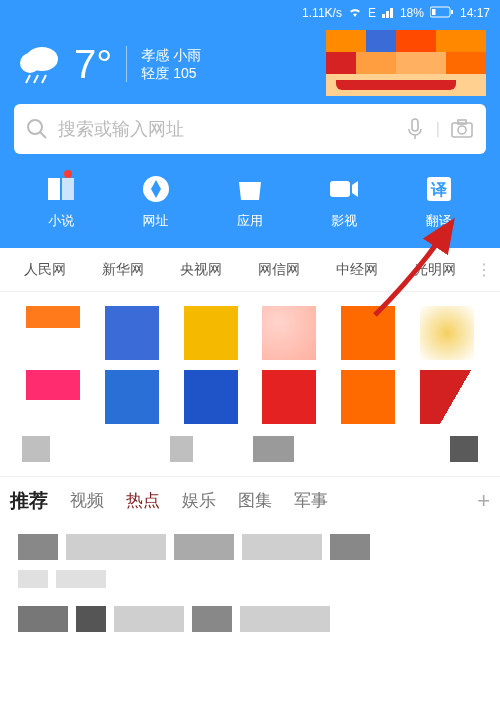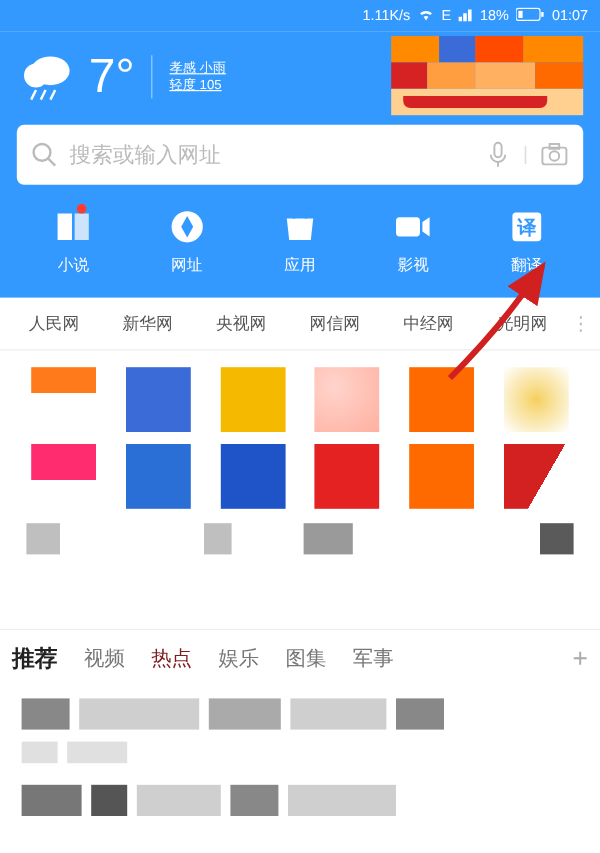--- a/index.html
+++ b/index.html
@@ -8,21 +8,21 @@
 
 .status-bar { height: 26px; background: #3399ff; color: #fff; display: flex; align-items: center; justify-content: flex-end; padding: 0 10px; font-size: 12px; gap: 6px; text-align: right; }
 .status-bar .sig { display: inline-block; }
 
 
 .header { background: #3399ff; padding: 8px 14px 18px; position: relative; }
 .weather-row { display: flex; align-items: center; gap: 10px; color: #fff; height: 60px; }
 .weather-icon { width: 50px; height: 50px; position: relative; }
 .temp { font-size: 40px; font-weight: 300; line-height: 1; }
 .wdivider { width: 1px; height: 36px; background: rgba(255,255,255,0.5); margin: 0 4px; }
-.winfo { font-size: 11px; line-height: 1.3; text-decoration: underline; }
+.winfo { font-size: 14px; line-height: 1.3; }
 .ad-box { position: absolute; right: 14px; top: 4px; width: 160px; height: 66px; }
 .ad-pixel { position: absolute; }
 
 
 .search-bar { margin-top: 10px; background: #fff; border-radius: 6px; height: 50px; display: flex; align-items: center; padding: 0 12px; gap: 10px; }
 .search-bar input { flex: 1; border: none; outline: none; font-size: 18px; color: #333; background: transparent; }
 .search-bar input::placeholder { color: #bbb; }
 .icon-btn { color: #bbb; display: flex; align-items: center; }
 
 
@@ -36,21 +36,21 @@
 .news-tab { flex: 1; text-align: center; font-size: 14px; color: #555; }
 .news-more { width: 20px; text-align: center; color: #bbb; font-size: 16px; }
 
 
 .site-grid { display: grid; grid-template-columns: repeat(6, 1fr); gap: 10px 8px; padding: 14px 18px 6px; }
 .site-cell { width: 54px; height: 54px; margin: 0 auto; }
 .mini-row { display: flex; gap: 60px; padding: 6px 22px 14px; }
 .mini-cell { width: 30px; height: 26px; background: #bfbfbf; }
 
 
-.content-tabs { display: flex; align-items: center; height: 48px; border-top: 1px solid #eee; padding: 16px 10px; gap: 22px; font-size: 17px; color: #777; margin-top: 48px; }
+.content-tabs { display: flex; align-items: center; height: 48px; border-top: 1px solid #eee; padding: 16px 10px; gap: 22px; font-size: 17px; color: #777; }
 .content-tabs .active { color: #222; font-weight: 600; font-size: 19px; }
 .content-tabs .plus { margin-left: auto; font-size: 22px; color: #aaa; }
 
 
 .blur-area { padding: 10px 18px; }
 .blur-row { display: flex; gap: 8px; margin-bottom: 10px; flex-wrap: wrap; }
 .blur-block { height: 26px; background: #cfcfcf; }
 
 
 .arrow { position: absolute; pointer-events: none; }
@@ -72,21 +72,21 @@
       </svg>
   </span>
   <span>18%</span>
   <span>
     <svg width="24" height="12" viewBox="0 0 24 12">
         <rect x="0" y="1" width="20" height="10" rx="2" fill="none" stroke="#fff" stroke-width="1"></rect>
         <rect x="21" y="4" width="2" height="4" fill="#fff"></rect>
         <rect x="2" y="3" width="3.5" height="6" fill="#fff"></rect>
       </svg>
   </span>
-  <span>01:07</span>
+  <span>14:17</span>
 </div>
 
 <div class="header">
   <div class="weather-row">
     <div class="weather-icon">
       <svg width="50" height="50" viewBox="0 0 50 50">
           <ellipse cx="28" cy="20" rx="16" ry="12" fill="#fff"></ellipse>
           <circle cx="16" cy="24" r="10" fill="#fff"></circle>
           <line x1="16" y1="36" x2="12" y2="44" stroke="#fff" stroke-width="2"></line>
           <line x1="24" y1="36" x2="20" y2="44" stroke="#fff" stroke-width="2"></line>

